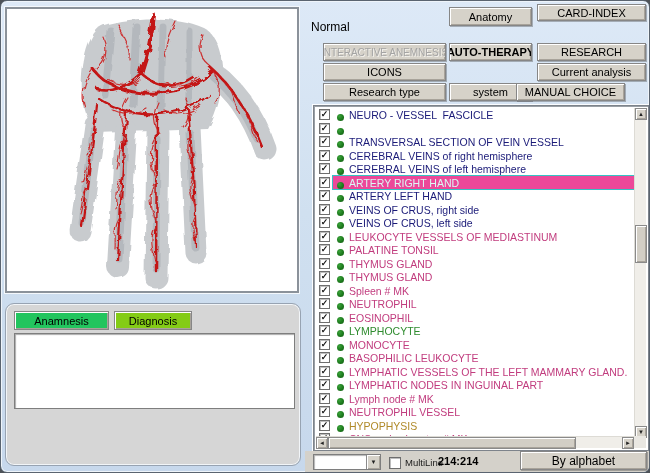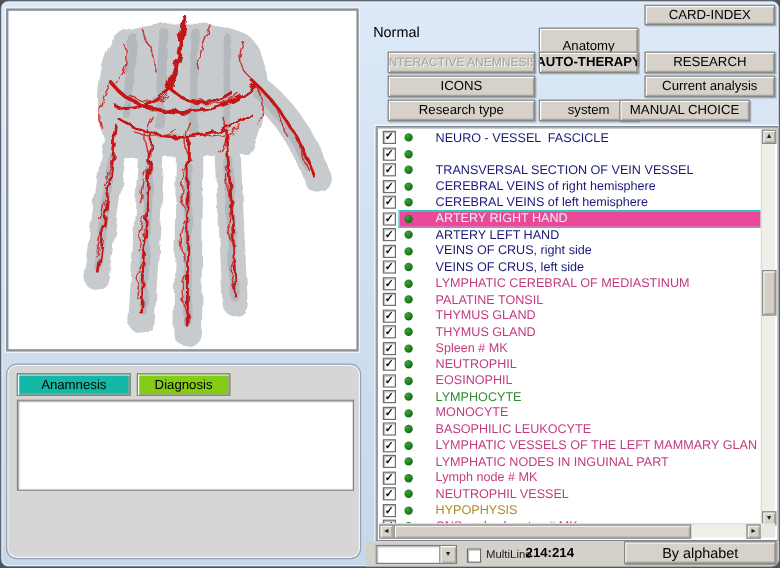--- a/index.html
+++ b/index.html
@@ -25,35 +25,35 @@
   .img-panel{position:absolute;left:4px;top:6px;width:294px;height:286px;background:#fff;
     border:2px solid #8b929a;box-shadow:0 0 0 1px #f4f8fc;box-sizing:border-box;}
   .img-panel svg{display:block;width:100%;height:100%;}
 
   
   .bl-panel{position:absolute;left:4px;top:302px;width:296px;height:163px;background:#d6d6d6;
     border:1px solid #97a3b2;border-radius:9px;box-shadow:inset 0 0 0 1px #f2f5f8;box-sizing:border-box;}
   .tab{position:absolute;top:7px;height:19px;border:1px solid #868686;box-sizing:border-box;
     box-shadow:inset 1px 1px 0 #ffffff,inset -1px -1px 0 #a8a39a;display:flex;align-items:center;
     justify-content:center;font-size:11px;color:#000;}
-  .tab.active{background:#14b8a6;}
+  .tab.active{background:#22c55e;}
   .tab.idle{background:#84cc16;}
   .memo{position:absolute;left:8px;top:29px;width:281px;height:76px;background:#fff;
     border:1px solid #7e7e7e;box-shadow:inset 1px 1px 1px rgba(90,90,90,.5);box-sizing:border-box;
     font-size:11px;padding:2px;}
 
   
   .listbox{position:absolute;left:312px;top:104px;width:336px;height:346px;background:#fff;
     border:1px solid #7d838b;box-shadow:inset 1px 1px 0 #9aa0a6,0 0 0 1px #fbfdff;box-sizing:border-box;}
   .rows{position:absolute;left:2px;top:2px;width:318px;height:330px;overflow:hidden;}
   .lrow{height:13.5px;display:flex;align-items:center;padding-left:3px;}
   .cb{width:9px;height:9px;flex:none;background:#fff;border:1px solid #6e6e6e;box-sizing:content-box;
     box-shadow:inset 1px 1px 0 #bdbdbd;font-size:9px;line-height:9px;text-align:center;color:#101010;
     font-weight:bold;margin-right:3px;}
-  .row-body{display:flex;align-items:center;gap:19px;height:13px;padding:0 3px 0 4px;flex:1;min-width:0;}
+  .row-body{display:flex;align-items:flex-end;gap:5px;height:13px;padding:0 3px 0 4px;flex:1;min-width:0;}
   .dot{width:7px;height:7px;flex:none;border-radius:50%;
     background:radial-gradient(circle at 35% 32%,#3aa33a 0%,#1d7a1d 55%,#125812 100%);}
   .lbl{font-size:10.5px;white-space:pre;overflow:hidden;}
   .navy  .lbl{color:#1a1a78;}
   .pink  .lbl{color:#c13c7e;}
   .green .lbl{color:#2e8b2e;}
   .olive .lbl{color:#b08a28;}
   .row-body.selected{background:#ec4899;outline:1px solid #36c2c4;}
   .row-body.selected .lbl{color:#dcf7f5 !important;}
 
@@ -88,21 +88,21 @@
 </style>
 </head>
 <body>
 
 <div id="stage">
 <div class="window">
 
   <div class="mode">Normal</div>
 
   <div class="btn" style="left:536px;top:3px;width:109px;height:17px">CARD-INDEX</div>
-  <div class="btn" style="left:448px;top:22px;width:83px;height:32px">Anatomy</div>
+  <div class="btn" style="left:448px;top:6px;width:83px;height:19px">Anatomy</div>
 
   <div class="btn disabled" style="left:322px;top:42px;width:123px;height:18px;font-size:10px">INTERACTIVE ANEMNESIS</div>
   <div class="btn bold" style="left:448px;top:42px;width:83px;height:18px">AUTO-THERAPY</div>
   <div class="btn" style="left:536px;top:42px;width:109px;height:18px">RESEARCH</div>
 
   <div class="btn" style="left:322px;top:62px;width:123px;height:18px">ICONS</div>
   <div class="btn" style="left:536px;top:62px;width:109px;height:18px">Current analysis</div>
 
   <div class="btn" style="left:322px;top:82px;width:123px;height:18px">Research type</div>
   <div class="btn" style="left:448px;top:82px;width:83px;height:18px">system</div>
@@ -252,21 +252,21 @@
     <span class="cb">✓</span>
     <span class="row-body navy">
       <span class="dot"></span>
       <span class="lbl">VEINS OF CRUS, left side</span>
     </span>
   </div>
           <div class="lrow">
     <span class="cb">✓</span>
     <span class="row-body pink">
       <span class="dot"></span>
-      <span class="lbl">LYMPHATIC CEREBRAL OF MEDIASTINUM</span>
+      <span class="lbl">LEUKOCYTE VESSELS OF MEDIASTINUM</span>
     </span>
   </div>
           <div class="lrow">
     <span class="cb">✓</span>
     <span class="row-body pink">
       <span class="dot"></span>
       <span class="lbl">PALATINE TONSIL</span>
     </span>
   </div>
           <div class="lrow">

